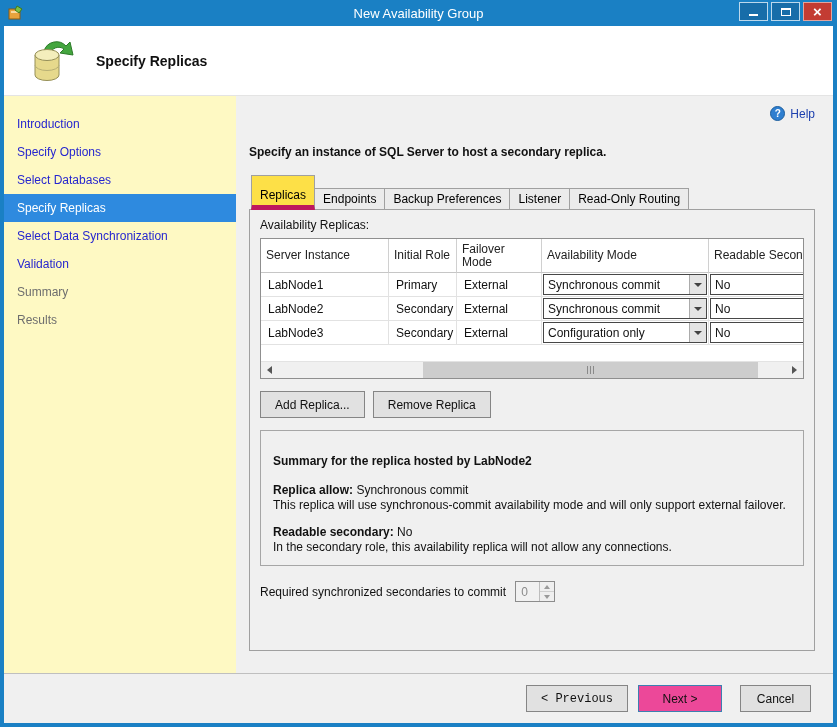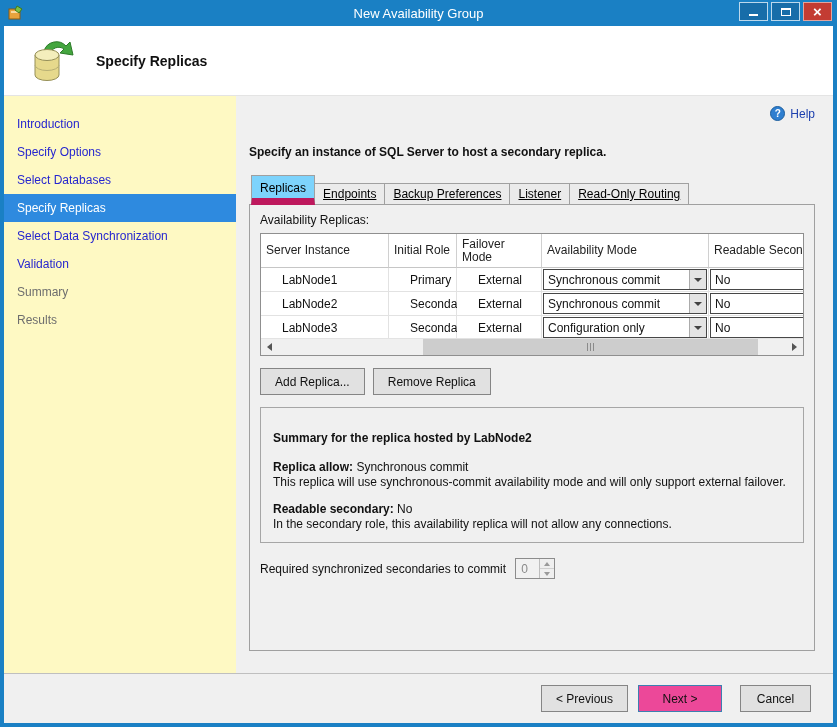--- a/index.html
+++ b/index.html
@@ -41,36 +41,36 @@
   .help-icon { width: 15px; height: 15px; border-radius: 50%; background: #2f7fd0; color: #fff;
                font-size: 10px; font-weight: bold; display: flex; align-items: center; justify-content: center;
                border: 1px solid #1c5e9e; cursor: pointer; }
   .help-link { font-size: 12px; color: #1c3fae; text-decoration: none; cursor: pointer; }
   .instruction { margin-top: 24px; font-size: 12px; font-weight: bold; color: #111; }
 
   
   .tabs { display: flex; align-items: flex-end; margin-top: 16px; margin-bottom: -1px; position: relative; z-index: 2; padding-left: 2px; }
   .tab { font-size: 12px; padding: 3px 8px; background: #ebebeb; border: 1px solid #a0a0a0;
          border-bottom: 1px solid #a0a0a0; cursor: pointer; white-space: nowrap; }
-  .tab + .tab { margin-left: -1px; text-decoration: underline; }
-  .tab.active { background: #7dd3fc; border-bottom: 7px solid #be185d; padding-top: 5px; position: relative; z-index: 3; }
+  .tab + .tab { margin-left: -1px; }
+  .tab.active { background: #fde047; border-bottom: 5px solid #be185d; padding-top: 12px; position: relative; z-index: 3; }
 
   .panel { flex: 1; margin-bottom: 22px; border: 1px solid #a0a0a0; background: #f0f0f0;
            padding: 8px 10px; display: flex; flex-direction: column; min-height: 0; }
   .grid-label { font-size: 12px; color: #111; }
 
   
-  .grid-wrap { margin-top: 6px; height: 123px; border: 1px solid #8f8f8f; background: #fff;
+  .grid-wrap { margin-top: 6px; height: 141px; border: 1px solid #8f8f8f; background: #fff;
                position: relative; overflow: hidden; flex: 0 0 auto; }
   .grid-scroll { height: 150px; overflow: hidden; }
   .g-header, .g-row { display: flex; width: 588px; }
   .g-hcell { height: 34px; background: #fff; border-right: 1px solid #d0d0d0; border-bottom: 1px solid #c6c6c6;
              font-size: 12px; line-height: 13px; padding: 2px 5px; display: flex; align-items: center; color: #222; }
   .g-cell { height: 24px; border-right: 1px solid #e2e2e2; border-bottom: 1px solid #e2e2e2;
-            font-size: 12px; display: flex; align-items: center; padding: 0 21px; color: #111; background: #fff; }
+            font-size: 12px; display: flex; align-items: center; padding: 0 7px; color: #111; background: #fff; }
   .c0 { width: 128px; } .c1 { width: 68px; } .c2 { width: 85px; } .c3 { width: 167px; } .c4 { width: 140px; }
   .g-cell.ctl { padding: 1px; }
   .combo { flex: 1; height: 21px; border: 1px solid #474747; background: #fff; display: flex; align-items: stretch; cursor: pointer; }
   .combo-text { flex: 1; display: flex; align-items: center; padding-left: 4px; font-size: 12px; overflow: hidden; white-space: nowrap; }
   .combo-btn { width: 17px; background: #e4e4e4; border-left: 1px solid #ababab; display: flex; align-items: center; justify-content: center; }
   .tri-down { width: 0; height: 0; border-left: 4px solid transparent; border-right: 4px solid transparent; border-top: 4px solid #424242; }
   .robox { flex: 1; height: 21px; border: 1px solid #474747; background: #fff; display: flex; align-items: center; padding-left: 4px; font-size: 12px; cursor: pointer; }
 
   
   .hscroll { position: absolute; left: 0; right: 0; bottom: 0; height: 17px; background: #f0f0f0;
@@ -101,21 +101,21 @@
   .spin-value { flex: 1; display: flex; align-items: center; padding-left: 5px; color: #8a8a8a; font-size: 12px; }
   .spin-btns { width: 15px; border-left: 1px solid #bdbdbd; display: flex; flex-direction: column; }
   .spin-up, .spin-down { flex: 1; display: flex; align-items: center; justify-content: center; background: #efefef; }
   .spin-up { border-bottom: 1px solid #cfcfcf; }
   .tri-up-s { width: 0; height: 0; border-left: 3px solid transparent; border-right: 3px solid transparent; border-bottom: 4px solid #9a9a9a; }
   .tri-down-s { width: 0; height: 0; border-left: 3px solid transparent; border-right: 3px solid transparent; border-top: 4px solid #9a9a9a; }
 
   
   .footer { flex: 0 0 50px; border-top: 1px solid #bfbfbf; background: #f0f0f0;
             display: flex; align-items: center; justify-content: flex-end; gap: 10px; padding-right: 22px; }
-  .btn.prev { min-width: 84px; }
+  .btn.prev { min-width: 84px; font-family: Liberation Mono, monospace; }
   .btn.next { min-width: 84px; background: #ec4899; border: 1px solid #3c7fb1; }
   .btn.cancel { min-width: 71px; margin-left: 8px; }
 </style>
 </head>
 <body>
 
 <div class="window">
 
   <div class="titlebar">
     <svg class="tb-icon" width="16" height="16" viewBox="0 0 16 16">

